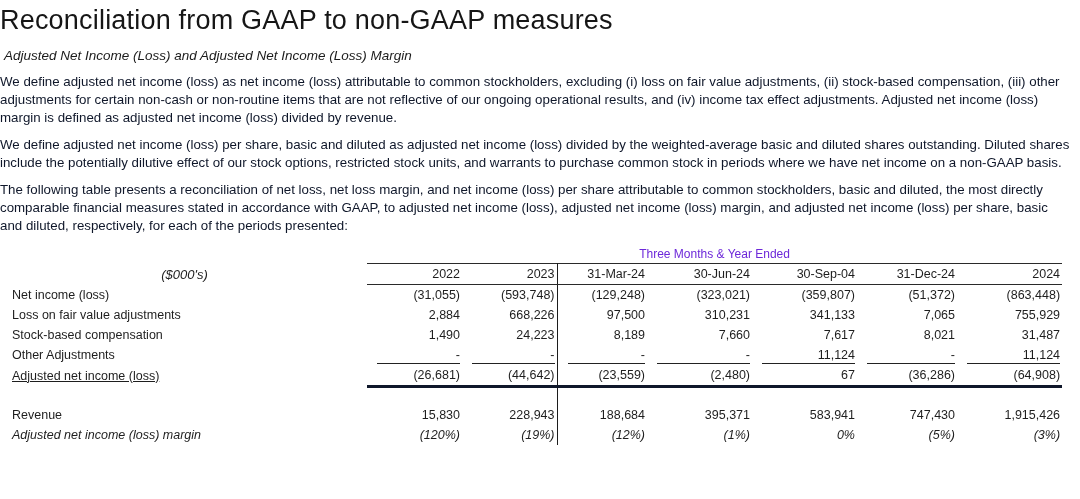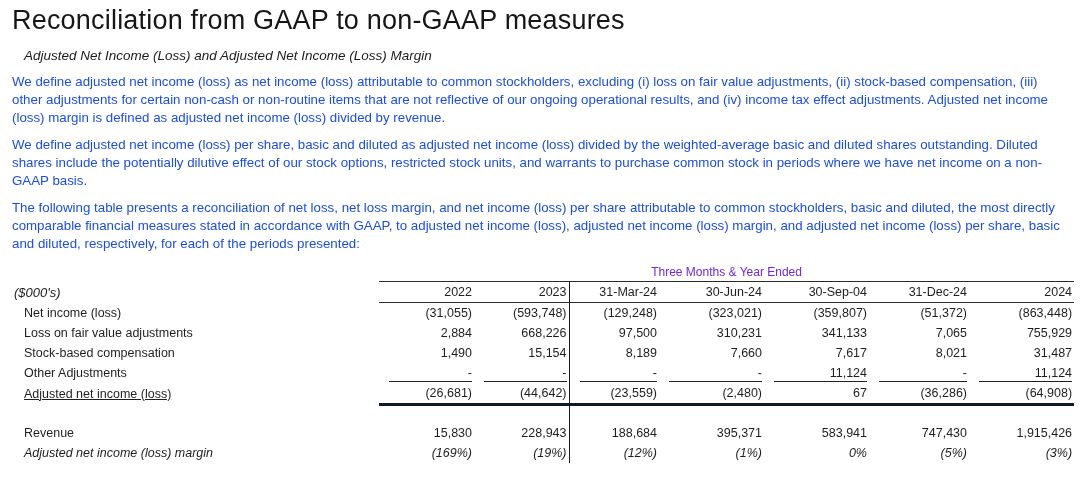--- a/index.html
+++ b/index.html
@@ -2,52 +2,52 @@
 <html><head>
 <meta charset="utf-8">
 <style>
   html, body { margin: 0; padding: 0; }
   body {
     width: 1080px; height: 499px; overflow: hidden;
     background: #ffffff;
     color: #1b1b1b;
     font-family: "Liberation Sans", sans-serif;
   }
-  .page { padding: 2px 10px 0 12px; }
+  .page { padding: 2px 10px 0 0; }
 
   .title {
     font-size: 27px; font-weight: 500; letter-spacing: 0.2px;
     margin: 3px 0 12px 0; color: #161616;
   }
   .subtitle {
     font-size: 13.5px; font-style: italic; font-weight: 500;
-    margin: 0 0 10px 12px; color: #1b1b1b;
+    margin: 0 0 10px 4px; color: #1b1b1b;
   }
   .para {
-    font-size: 13.3px; line-height: 18px; margin: 0 0 9px 0; color: #1d4ed8;
+    font-size: 13.3px; line-height: 18px; margin: 0 0 9px 0; color: #0f172a;
   }
 
   .tblwrap { margin-top: 10px; }
   table {
     border-collapse: collapse; table-layout: fixed;
     width: 1062px; font-size: 12.5px; color: #1e1e1e;
   }
   col.c-lbl { width: 367px; }
   col.c-1 { width: 95px; }  col.c-2 { width: 95px; }
   col.c-3 { width: 90px; }  col.c-4 { width: 105px; }
   col.c-5 { width: 105px; } col.c-6 { width: 100px; }
   col.c-7 { width: 105px; }
 
   td, th {
     height: 20px; padding: 0; font-weight: normal;
     white-space: nowrap; position: relative; vertical-align: middle;
   }
   .num { text-align: right; padding-right: 2px; }
   .lbl { text-align: left; padding-left: 12px; }
-  .units { padding-left: 2px; font-style: italic; font-size: 13px; }
+  .units { padding-left: 2px; font-style: italic; font-size: 13px; text-align: center; }
 
   .phdr-row td { height: 18px; }
   .phdr { text-align: center; font-size: 12px; color: #6d28d9; }
 
   .hdr-row .num {
     border-top: 1.5px solid #2a2a2a;
     border-bottom: 1.5px solid #2a2a2a;
   }
 
   .vd { border-right: 1.5px solid #1c1c1c; }
@@ -124,21 +124,21 @@
         <td class="num">97,500</td>
         <td class="num">310,231</td>
         <td class="num">341,133</td>
         <td class="num">7,065</td>
         <td class="num">755,929</td>
       </tr>
 
       <tr>
         <td class="lbl">Stock-based compensation</td>
         <td class="num">1,490</td>
-        <td class="num vd">15,154</td>
+        <td class="num vd">24,223</td>
         <td class="num">8,189</td>
         <td class="num">7,660</td>
         <td class="num">7,617</td>
         <td class="num">8,021</td>
         <td class="num">31,487</td>
       </tr>
 
       <tr class="oa">
         <td class="lbl">Other Adjustments</td>
         <td class="num">-</td>
@@ -179,21 +179,21 @@
         <td class="num">188,684</td>
         <td class="num">395,371</td>
         <td class="num">583,941</td>
         <td class="num">747,430</td>
         <td class="num">1,915,426</td>
       </tr>
 
 
       <tr class="it">
         <td class="lbl">Adjusted net income (loss) margin</td>
-        <td class="num">(169%)</td>
+        <td class="num">(120%)</td>
         <td class="num vd">(19%)</td>
         <td class="num">(12%)</td>
         <td class="num">(1%)</td>
         <td class="num">0%</td>
         <td class="num">(5%)</td>
         <td class="num">(3%)</td>
       </tr>
 
     </tbody>
       </table>

